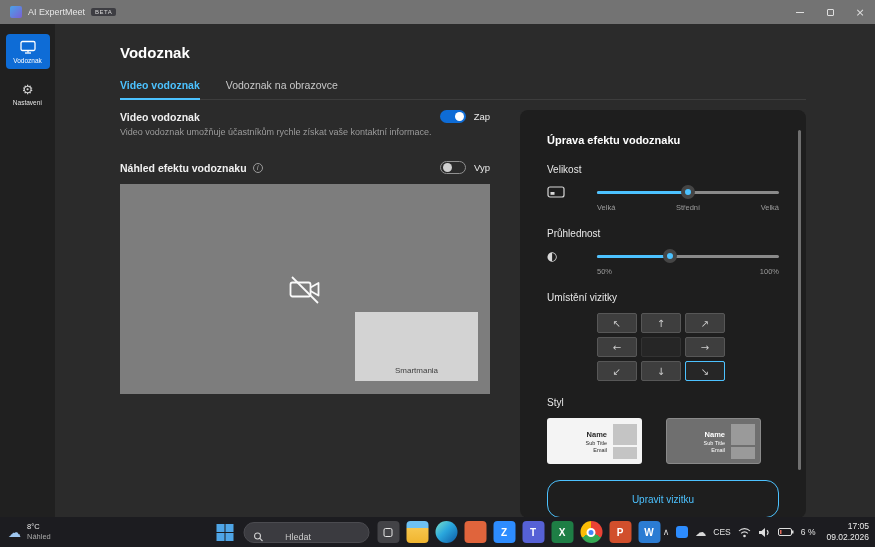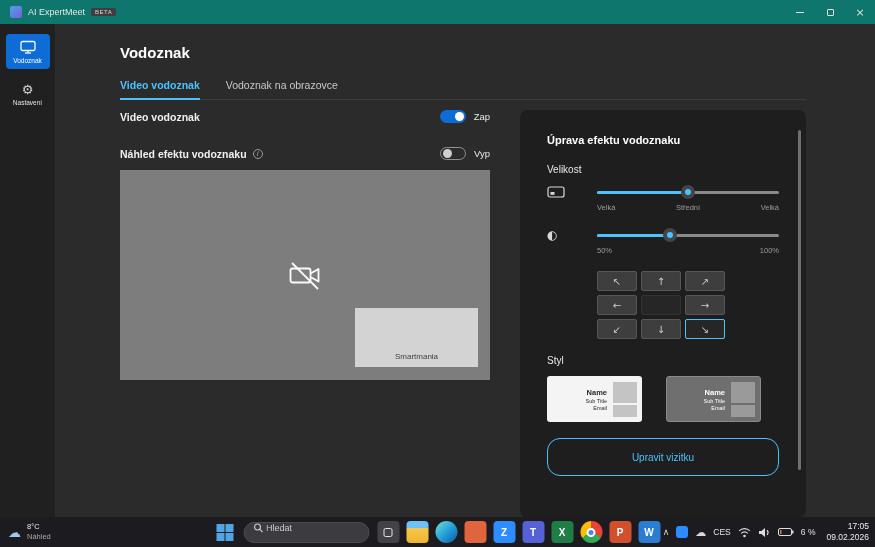--- a/index.html
+++ b/index.html
@@ -2,21 +2,21 @@
 <html style="--accent: #4cc2ff; --accent-strong: #0e6cd6;"><head>
 <meta charset="utf-8">
 <style>
   *{margin:0;padding:0;box-sizing:border-box}
   html,body{width:875px;height:547px;background:#000;font-family:"Liberation Sans",sans-serif;overflow:hidden}
   :root{--accent:#4cc2ff;--accent-strong:#0e6cd6}
   .screen{position:relative;width:875px;height:547px;overflow:hidden;background:#2b2b2b}
 
   
   .window{position:absolute;top:0;left:0;right:0;height:517px;display:flex;flex-direction:column;background:#2b2b2b}
-  .titlebar{flex:0 0 24px;height:24px;background:#0f766e;display:flex;justify-content:space-between;align-items:center}
+  .titlebar{flex:0 0 24px;height:24px;background:#737373;display:flex;justify-content:space-between;align-items:center}
   .tbar-left{display:flex;align-items:center;gap:6px;padding-left:10px}
   .app-logo{width:12px;height:12px;border-radius:2px;background:linear-gradient(135deg,#4aa3e8,#7a5fd6)}
   .app-title{font-size:9px;color:#e6e6e6}
   .beta-badge{font-size:6px;color:#d8d8d8;background:#3d3d42;border-radius:2px;padding:1px 4px;letter-spacing:.5px}
   .tbar-controls{display:flex;height:100%}
   .tbar-btn{width:30px;height:100%;display:flex;align-items:center;justify-content:center;color:#dfdfdf;font-size:11px;cursor:pointer}
   .min-glyph{width:8px;height:1px;background:#dfdfdf;display:block}
   .max-glyph{width:7px;height:7px;border:1px solid #dfdfdf;border-radius:1px;display:block}
 
   
@@ -43,21 +43,21 @@
   .toggle .knob{position:absolute;width:9px;height:9px;border-radius:50%}
   .toggle.on{background:var(--accent-strong)}
   .toggle.on .knob{top:2px;left:15px;background:#fff}
   .toggle.off{border:1px solid #909090}
   .toggle.off .knob{top:1px;left:2px;background:#cfcfcf}
   .toggle-label{font-size:9.5px;color:#e8e8e8}
   .preview-header{display:flex;justify-content:space-between;align-items:center;margin-top:24px}
   .ph-left{display:flex;align-items:center;gap:6px}
   .info-icon{width:10px;height:10px;border:1px solid #9a9a9a;border-radius:50%;color:#b5b5b5;font-size:6.5px;display:flex;align-items:center;justify-content:center;font-style:italic;cursor:pointer}
   .preview-box{margin-top:10px;height:210px;background:#7d7d7d;position:relative;display:flex;align-items:center;justify-content:center}
-  .wm-card{position:absolute;right:12px;bottom:13px;width:123px;height:59px;background:#d3d3d3;display:flex;align-items:flex-end;justify-content:center;padding-bottom:6px}
+  .wm-card{position:absolute;right:12px;bottom:13px;width:123px;height:69px;background:#d3d3d3;display:flex;align-items:flex-end;justify-content:center;padding-bottom:6px}
   .wm-card span{font-size:8px;color:#3f3f3f}
 
   
   .right-panel{flex:0 0 286px;width:286px;height:408px;background:#1e1e1e;border-radius:8px;padding:24px 27px;position:relative}
   .panel-title{font-size:11px;font-weight:700;color:#fff;margin-bottom:18px}
   .panel-label{font-size:10px;color:#e8e8e8;margin-bottom:10px}
   .slider-row{display:flex;align-items:center;margin-bottom:4px}
   .slider-icon{width:50px;display:flex;align-items:center;color:#d8d8d8;font-size:12px}
   .slider{position:relative;flex:1;height:14px;cursor:pointer}
   .slider-track{position:absolute;left:0;right:0;top:6px;height:3px;border-radius:2px;background:#8a8a8a}
@@ -85,21 +85,21 @@
 
   
   .taskbar{position:absolute;left:0;right:0;bottom:0;height:30px;background:#1c1c20;display:flex;align-items:center}
   .weather{position:absolute;left:8px;display:flex;align-items:center;gap:6px;cursor:pointer}
   .weather-icon{font-size:13px;color:#9fc7f0;line-height:1}
   .weather-text{font-size:7.5px;color:#ececec;line-height:1.3}
   .weather-cond{color:#a8a8a8}
   .tb-center{position:absolute;left:50%;transform:translateX(-50%);display:flex;align-items:center;gap:8px}
   .start-btn{width:20px;height:20px;display:grid;grid-template-columns:8px 8px;grid-auto-rows:8px;gap:1px;place-content:center;cursor:pointer}
   .start-btn span{background:#4fa5e6;display:block}
-  .search-pill{width:126px;height:21px;border-radius:11px;background:#3b3b40;border:1px solid #4b4b50;display:flex;align-items:flex-start;gap:3px;padding:0 9px;cursor:pointer}
+  .search-pill{width:126px;height:21px;border-radius:11px;background:#3b3b40;border:1px solid #4b4b50;display:flex;align-items:flex-end;gap:22px;padding:0 9px;cursor:pointer}
   .search-input{flex:1;min-width:0;background:transparent;border:none;outline:none;color:#ddd;font-size:9px;font-family:inherit}
   .search-input::placeholder{color:#cdcdcd}
   .tb-apps{display:flex;align-items:center;gap:7px}
   .tb-app{width:22px;height:22px;border-radius:4px;display:flex;align-items:center;justify-content:center;color:#fff;font-size:10px;font-weight:700;cursor:pointer}
   .ic-task-view{background:#434347}
   .ic-task-view .glyph{width:9px;height:9px;border:1.5px solid #e5e5e5;border-radius:2px;display:block}
   .ic-file-explorer{background:linear-gradient(180deg,#6ec1f2 0%,#6ec1f2 32%,#f7c64d 32%,#f0b52f 100%)}
   .ic-edge{background:linear-gradient(135deg,#7be0c8 0%,#2aa7dd 45%,#0c59a4 100%);border-radius:50%}
   .ic-chrome{background:conic-gradient(#ea4335 0 120deg,#34a853 0 240deg,#fbbc05 0 360deg);border-radius:50%}
   .ic-chrome .glyph{width:9px;height:9px;border-radius:50%;background:#4285f4;border:2px solid #fff;display:block}
@@ -166,20 +166,21 @@
           <div class="left-col">
             <div class="vw-top">
               <span class="setting-heading">Video vodoznak</span>
               <div class="toggle-wrap">
                 <div class="toggle on">
                     <span class="knob"></span>
                   </div>
                 <span class="toggle-label">Zap</span>
               </div>
             </div>
+            <div class="setting-desc">Video vodoznak umožňuje účastníkům rychle získat vaše kontaktní informace.</div>
 
             <div class="preview-header">
               <div class="ph-left">
                 <span class="setting-heading">Náhled efektu vodoznaku</span>
                 <span class="info-icon">
                     <span>i</span>
                   </span>
               </div>
               <div class="toggle-wrap">
                 <div class="toggle off">
@@ -217,33 +218,35 @@
                 <div class="slider-fill" style="width: 50%;"></div>
                 <div class="slider-thumb" style="left: 50%;"></div>
               </div>
             </div>
             <div class="tick-row">
               <span>Velká</span>
               <span>Střední</span>
               <span>Velká</span>
             </div>
 
+            <div class="panel-label">Průhlednost</div>
             <div class="slider-row">
               <span class="slider-icon glyph-font">◐</span>
               <div class="slider">
                 <div class="slider-track"></div>
                 <div class="slider-fill" style="width: 40%;"></div>
                 <div class="slider-thumb" style="left: 40%;"></div>
               </div>
             </div>
             <div class="tick-row">
               <span>50%</span>
               <span>100%</span>
             </div>
 
+            <div class="panel-label">Umístění vizitky</div>
             <div class="pos-grid">
               <div class="pos-cell">↖</div>
               <div class="pos-cell">↑</div>
               <div class="pos-cell">↗</div>
               <div class="pos-cell">←</div>
               <div class="pos-cell empty"></div>
               <div class="pos-cell">→</div>
               <div class="pos-cell">↙</div>
               <div class="pos-cell">↓</div>
               <div class="pos-cell selected">↘</div>

